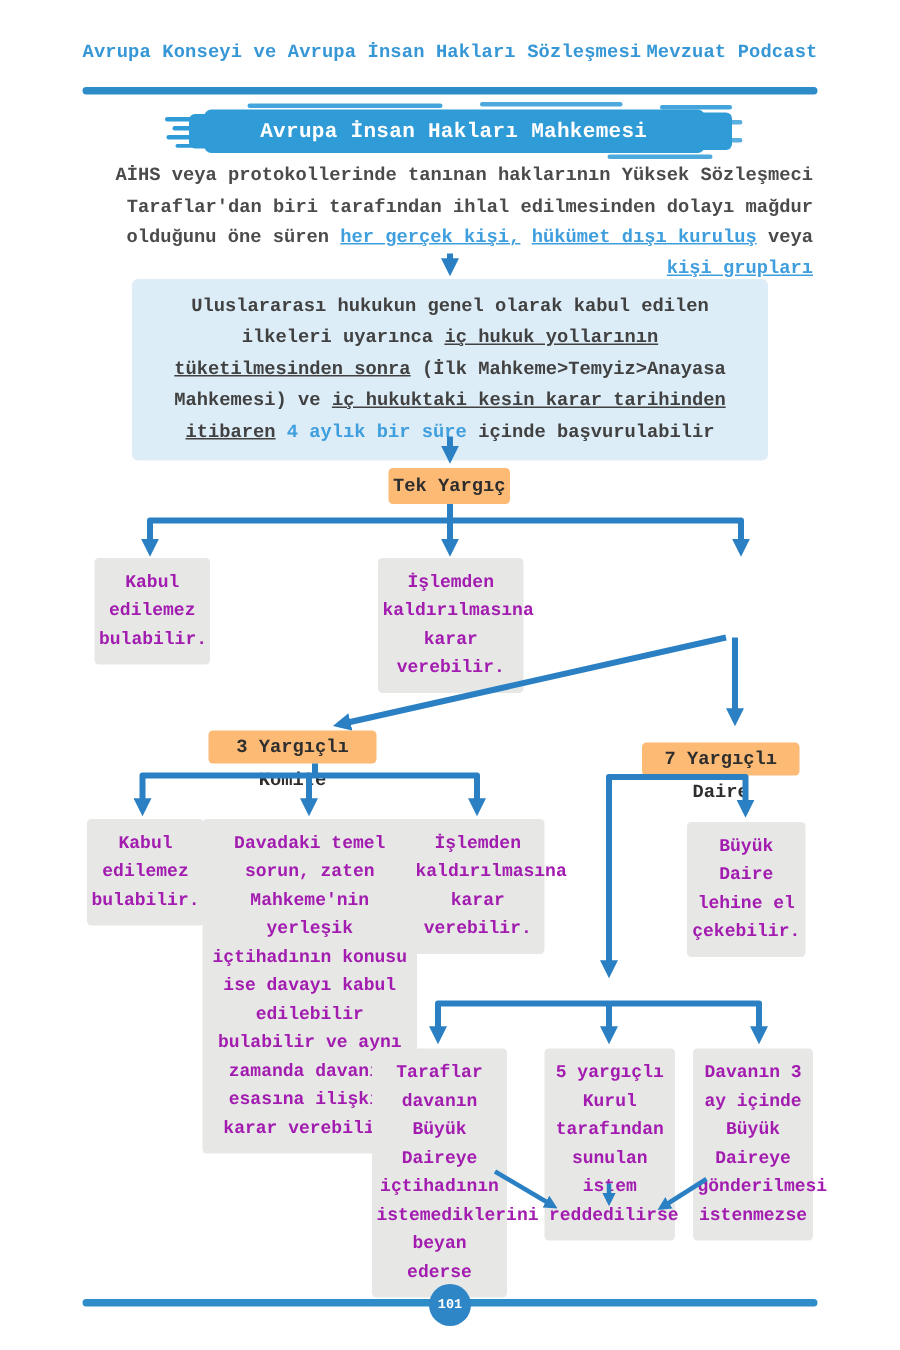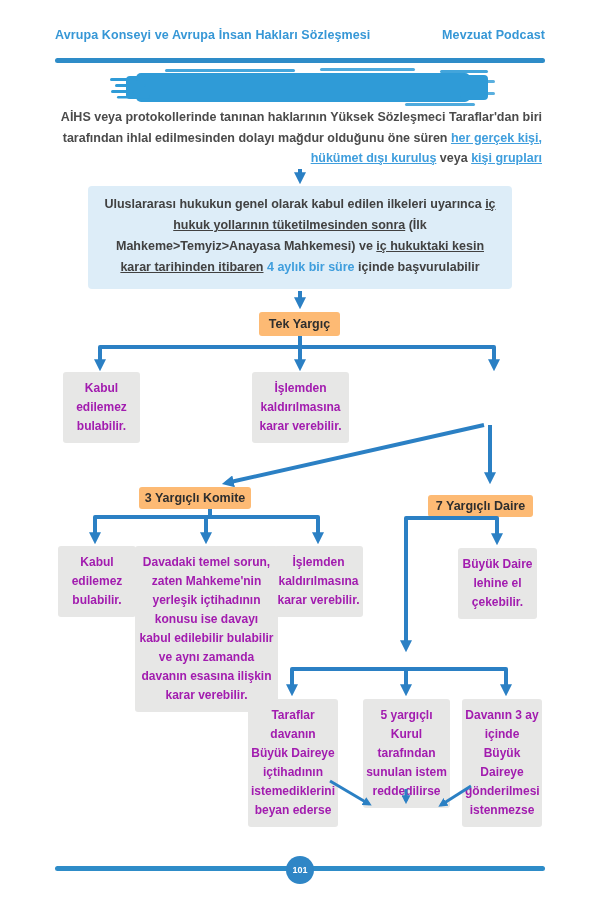--- a/index.html
+++ b/index.html
@@ -1,18 +1,18 @@
 <!DOCTYPE html>
 <html><head>
 <meta charset="utf-8">
 <style>
   html,body { margin:0; padding:0; background:#ffffff; }
   .page {
     position:relative; width:600px; height:900px; background:#ffffff;
-    font-family:Liberation Sans, sans-serif; overflow:hidden;
+    font-family:Liberation Mono, monospace; overflow:hidden;
   }
   .hdr {
     position:absolute; top:28px; font-size:12.5px; font-weight:bold;
     color:#3697d6; letter-spacing:.1px;
   }
   .hdr.left { left:55px; }
   .hdr.right { right:55px; }
   .rule {
     position:absolute; left:55px; width:490px; height:5px;
     background:#2e8cc8; border-radius:3px;
@@ -76,20 +76,21 @@
         <rect x="7" y="30" width="33" height="2.5" rx="1.2"></rect>
         <rect x="55" y="3" width="130" height="3" rx="1.5" opacity="0.9"></rect>
         <rect x="210" y="2" width="95" height="3" rx="1.5" opacity="0.85"></rect>
         <rect x="330" y="4" width="48" height="3" rx="1.5" opacity="0.9"></rect>
         <rect x="295" y="37" width="70" height="3" rx="1.5" opacity="0.85"></rect>
         <rect x="372" y="14" width="13" height="3" rx="1.5" opacity="0.8"></rect>
         <rect x="374" y="26" width="11" height="3" rx="1.5" opacity="0.8"></rect>
       </g>
     </svg>
   </div>
+  <div class="banner-title">Avrupa İnsan Hakları Mahkemesi</div>
 
   <div class="intro">
     <span>AİHS veya protokollerinde tanınan haklarının Yüksek Sözleşmeci Taraflar'dan biri tarafından ihlal edilmesinden dolayı mağdur olduğunu öne süren</span>
     <a>her gerçek kişi,</a>
     <a>hükümet dışı kuruluş</a>
     <span>veya</span>
     <a>kişi grupları</a>
   </div>
 
   <div class="cond">

